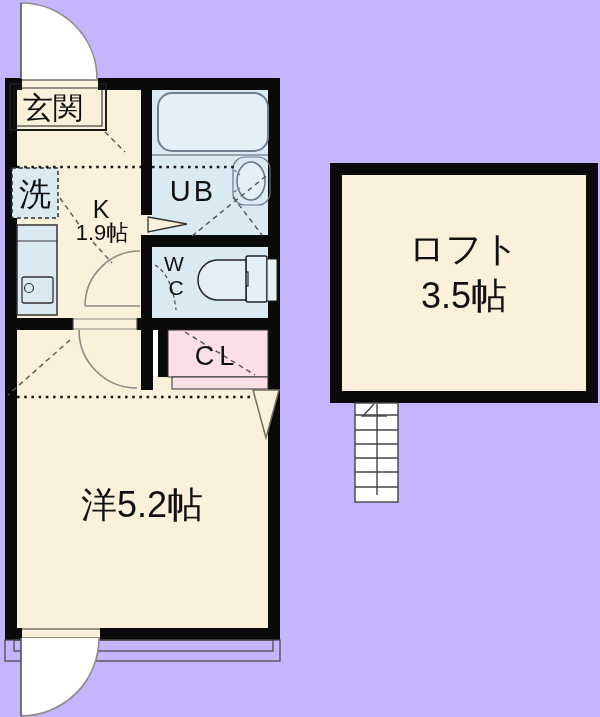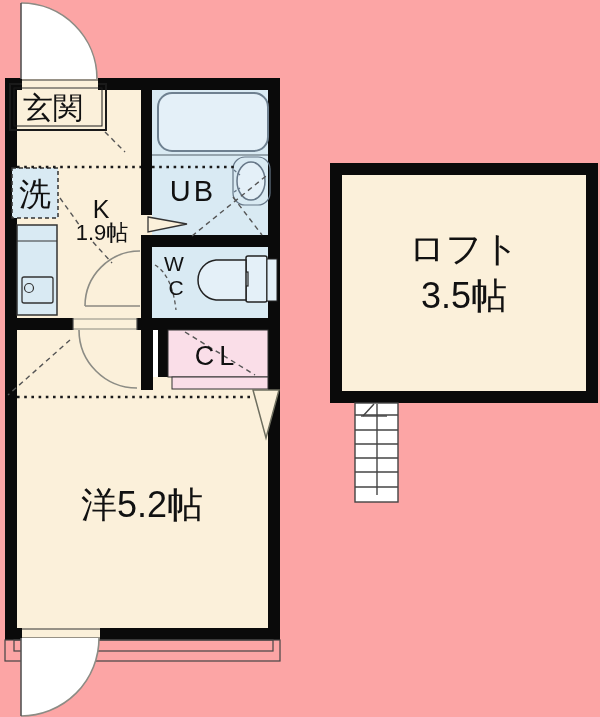--- a/index.html
+++ b/index.html
@@ -1,16 +1,16 @@
 <!DOCTYPE html>
 <html><head>
 <meta charset="utf-8">
 <style>
   html,body{margin:0;padding:0;background:#ffffff;}
-  .stage{position:relative;width:600px;height:717px;background:#fca5a5;overflow:hidden;
+  .stage{position:relative;width:600px;height:717px;background:#c4b5fd;overflow:hidden;
          font-family:"Liberation Sans","DejaVu Sans",sans-serif;text-align:right;}
   svg{display:block;}
   text{font-family:"Liberation Sans","DejaVu Sans",sans-serif;fill:#111;font-weight:500;}
 </style>
 </head>
 <body>
 
 <div class="stage">
 <svg width="600" height="717" viewBox="0 0 600 717">
 

